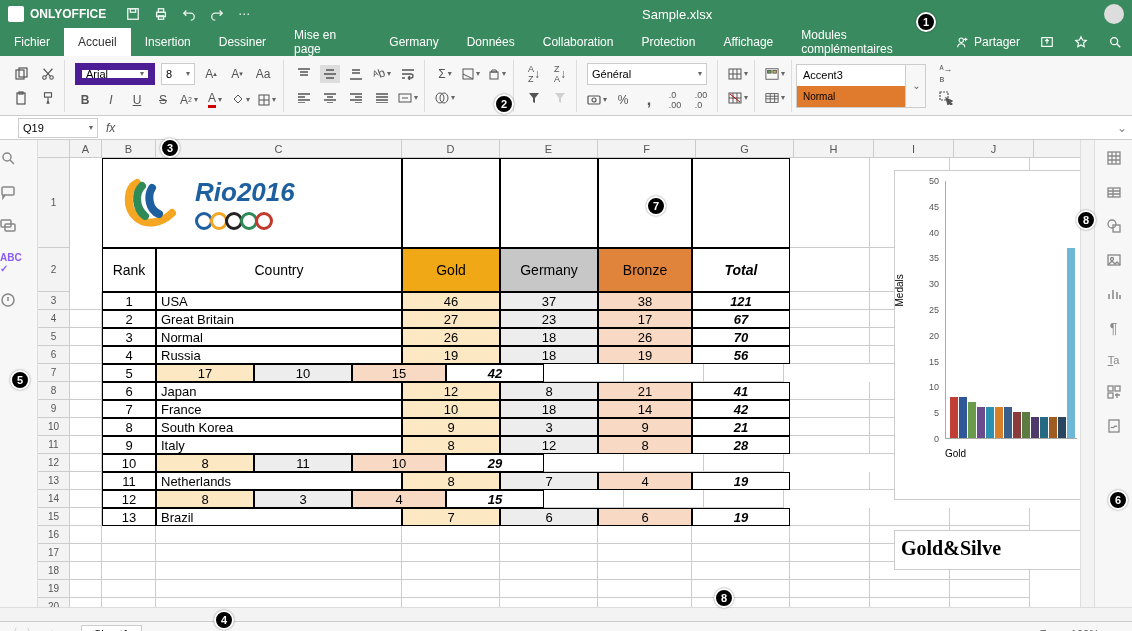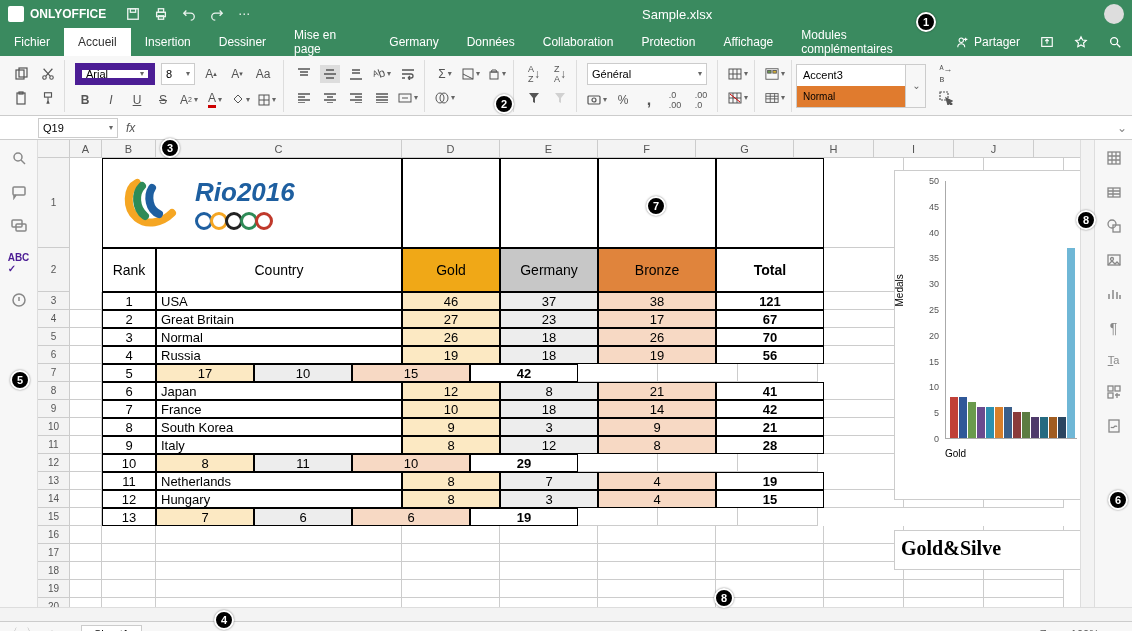--- a/index.html
+++ b/index.html
@@ -36,44 +36,44 @@
   .stylebox .bot { background:#e07b2e; flex:1; display:flex; align-items:center; padding-left:6px; font-size:10px;}
   .ddarrow { width:20px; height:44px; border:1px solid #ccc; border-left:none; display:flex; align-items:center; justify-content:center;}
   .bold { font-weight:bold; }
   .italic { font-style:italic; }
   .under { text-decoration:underline; }
   .strike { text-decoration:line-through; }
   .caret { font-size:8px; color:#666; margin-left:2px;}
 
   
   .fbar { height: 24px; border-bottom: 1px solid #ccc; display:flex; align-items:center; background:#fff;}
-  .nbox { width:80px; border:1px solid #ccc; margin:2px 0 2px 38px; height:20px; display:flex; align-items:center; padding:0 4px; font-size:11px; justify-content:space-between;}
+  .nbox { width:80px; border:1px solid #ccc; margin:2px 0 2px 18px; height:20px; display:flex; align-items:center; padding:0 4px; font-size:11px; justify-content:space-between;}
   .fx { padding:0 8px; font-style:italic; color:#555;}
   .finput { flex:1; height:20px; border:none; outline:none; font-size:11px;}
   .expand { width:20px; text-align:center; color:#888;}
 
   
   .main { display:flex; height: calc(631px - 28px - 28px - 60px - 24px - 24px); }
-  .leftbar { width:38px; background:#f7f7f7; border-right:1px solid #ddd; display:flex; flex-direction:column; align-items:center; gap:18px; padding-top:10px; color:#4c1d95;}
+  .leftbar { width:38px; background:#f7f7f7; border-right:1px solid #ddd; display:flex; flex-direction:column; gap:18px; padding-top:10px; color:#8b5cf6;}
   .rightbar { width:38px; background:#f7f7f7; border-left:1px solid #ddd; display:flex; flex-direction:column; align-items:center; gap:18px; padding-top:10px; color:#888;}
   .sheet-area { flex:1; overflow:hidden; position:relative; background:#fff;}
 
   
   .colhead { display:flex; height:18px; background:#f3f3f3; border-bottom:1px solid #ccc;}
   .corner { width:32px; border-right:1px solid #ccc;}
   .ch { border-right:1px solid #ccc; text-align:center; font-size:11px; color:#555; display:flex; align-items:center; justify-content:center;}
   .gridwrap { display:flex; height:calc(100% - 18px); overflow:hidden;}
   .rowheads { width:32px; background:#f3f3f3; border-right:1px solid #ccc;}
   .rh { height:18px; border-bottom:1px solid #ccc; text-align:center; font-size:10px; color:#555; display:flex; align-items:center; justify-content:center;}
   .grid { flex:1; position:relative;}
   .datarow { display:flex; height:18px;}
   .cell { border-right:1px solid #ccc; border-bottom:1px solid #ccc; font-size:11px; display:flex; align-items:center; padding:0 4px; overflow:hidden;}
   
   
-  .cA { width:32px; } .cB { width:54px;} .cC { width:246px;} .cD { width:98px;} .cE { width:98px;} .cF { width:118px;} .cG { width:108px;} .cH { width:80px;} .cI { width:80px;} .cJ { width:80px;}
+  .cA { width:32px; } .cB { width:54px;} .cC { width:246px;} .cD { width:98px;} .cE { width:98px;} .cF { width:94px;} .cG { width:98px;font-style:italic;} .cH { width:80px;} .cI { width:80px;} .cJ { width:80px;}
   .hdrcell { height:44px; font-size:14px; justify-content:center; border:1px solid #000; }
   .drow .cell { border:1px solid #000; justify-content:center; font-size:13px;}
   .country { justify-content:flex-start !important;}
   .gold-h { background:#f0a817;}
   .silver-h { background:#c7c7c7;}
   .bronze-h { background:#e0843c;}
   .gold-c { background:#fce9c3;}
   .silver-c { background:#ededed;}
   .bronze-c { background:#f7d9c4;}
   .total { font-weight:bold;}
@@ -701,32 +701,32 @@
             <div class="cell cE silver-c">7</div>
             <div class="cell cF bronze-c">4</div>
             <div class="cell cG total">19</div>
             <div class="cell cH" style="border:1px solid #ccc;border-top:none;border-left:none"></div>
             <div class="cell cI" style="border:1px solid #ccc;border-top:none;border-left:none"></div>
             <div class="cell cJ" style="border:1px solid #ccc;border-top:none;border-left:none"></div>
           </div>
           <div class="datarow drow">
             <div class="cell cA" style="border:none;border-right:1px solid #ccc;border-bottom:1px solid #ccc"></div>
             <div class="cell cB">12</div>
-            <div class="cell cC country">Hungary</div>
             <div class="cell cD gold-c">8</div>
             <div class="cell cE silver-c">3</div>
             <div class="cell cF bronze-c">4</div>
             <div class="cell cG total">15</div>
             <div class="cell cH" style="border:1px solid #ccc;border-top:none;border-left:none"></div>
             <div class="cell cI" style="border:1px solid #ccc;border-top:none;border-left:none"></div>
             <div class="cell cJ" style="border:1px solid #ccc;border-top:none;border-left:none"></div>
           </div>
           <div class="datarow drow">
             <div class="cell cA" style="border:none;border-right:1px solid #ccc;border-bottom:1px solid #ccc"></div>
             <div class="cell cB">13</div>
+            <div class="cell cC country">Brazil</div>
             <div class="cell cD gold-c">7</div>
             <div class="cell cE silver-c">6</div>
             <div class="cell cF bronze-c">6</div>
             <div class="cell cG total">19</div>
             <div class="cell cH" style="border:1px solid #ccc;border-top:none;border-left:none"></div>
             <div class="cell cI" style="border:1px solid #ccc;border-top:none;border-left:none"></div>
             <div class="cell cJ" style="border:1px solid #ccc;border-top:none;border-left:none"></div>
           </div>
           <div class="datarow">
             <div class="cell cA"></div>

